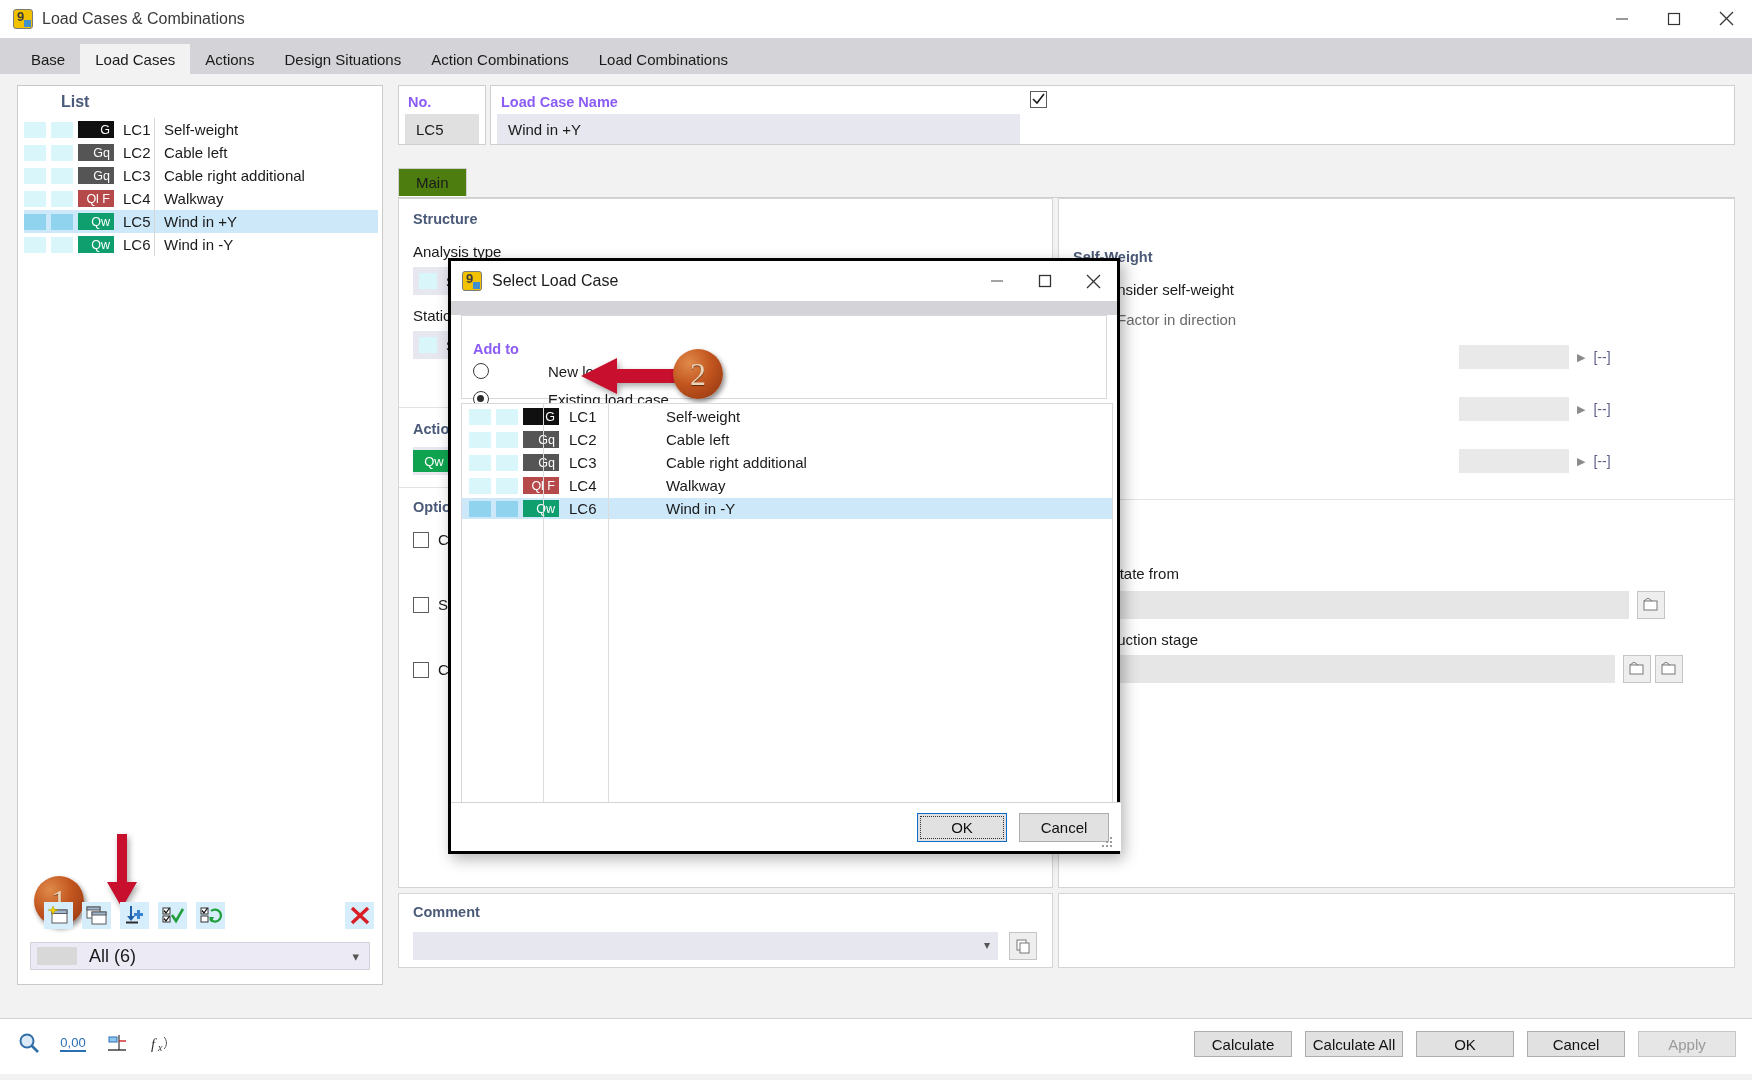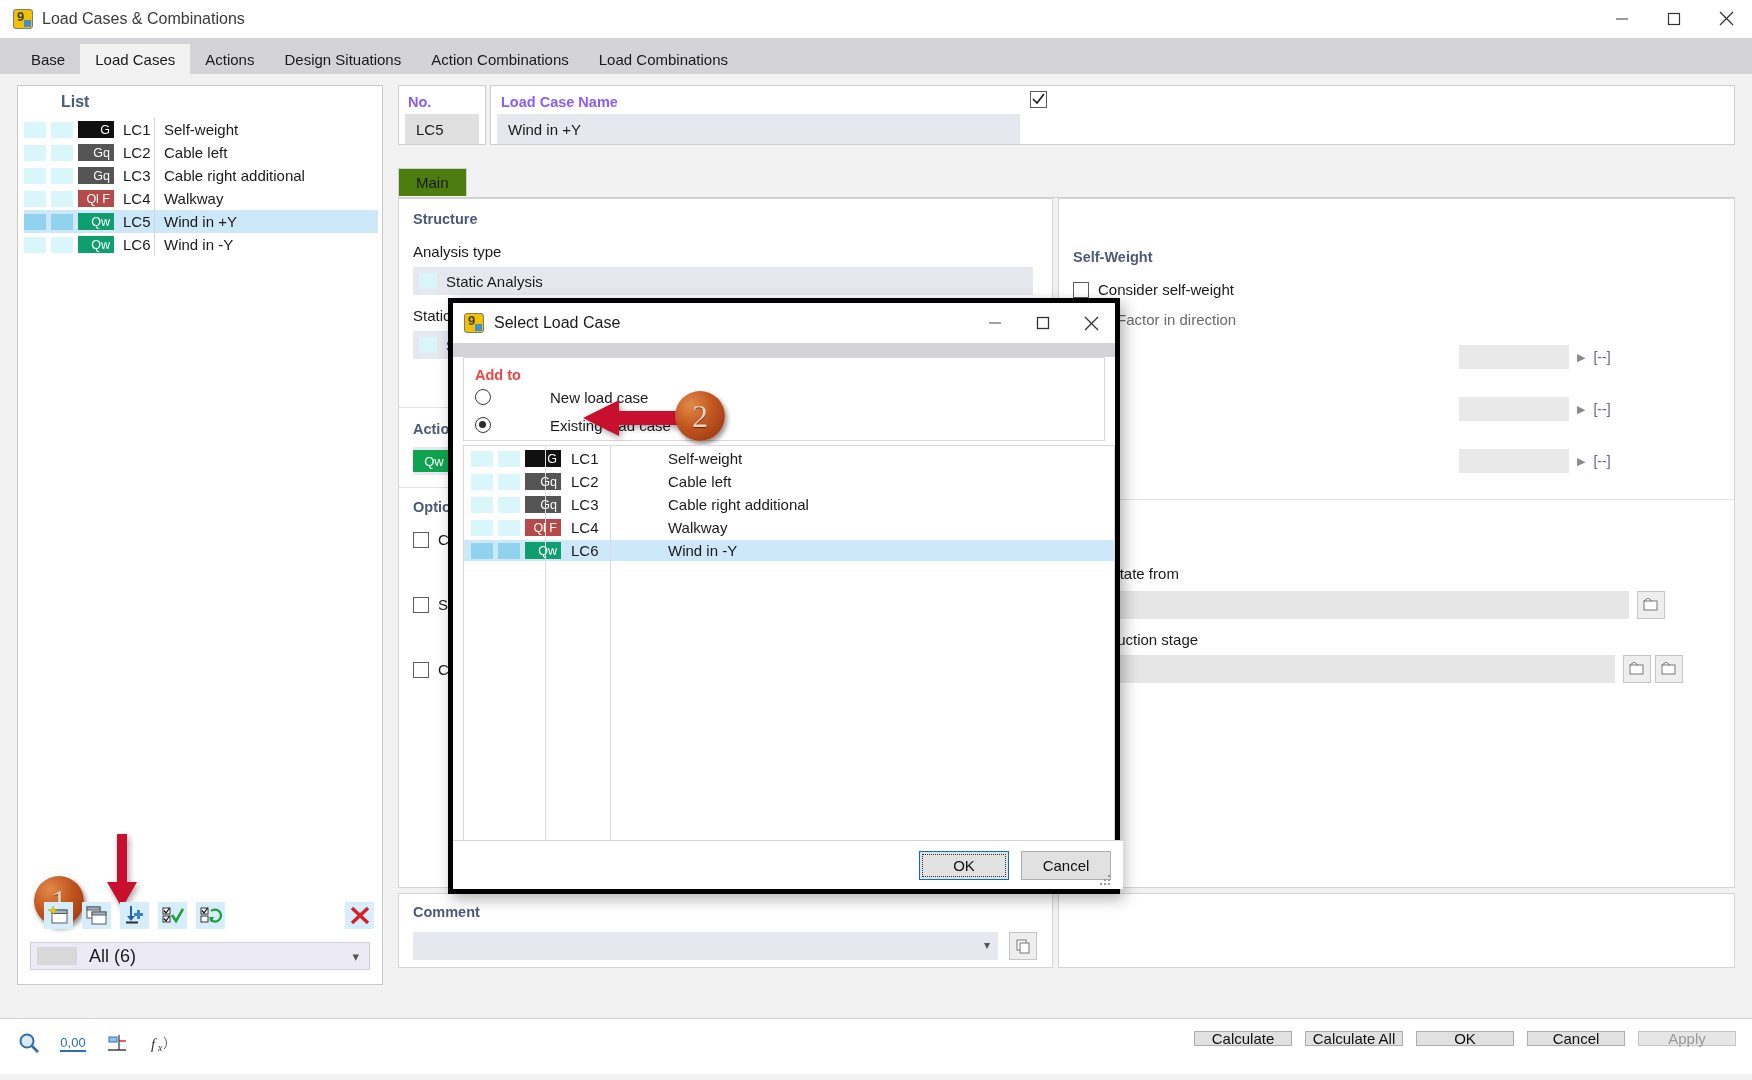--- a/index.html
+++ b/index.html
@@ -152,36 +152,35 @@
     display:inline-block;vertical-align:middle;margin-right:9px;flex:none;
   }
   .grey-box{ background:#e6e6e6;height:26px; }
   .spinner-row{ display:flex;align-items:center;gap:8px; }
   .spin-box{ width:110px;height:24px;background:#e9e9e9; }
   .unit{ color:#5f5f8a;font-size:14px; }
 
   
   .dialog{
     position:absolute; left:448px; top:184px; width:672px; height:596px;
-    background:#ffffff; border:5px solid #000000;
+    background:#ffffff; border:3px solid #000000;
     box-shadow:4px 5px 14px rgba(0,0,0,.30);
-    margin-top:40px;
   }
   .dlg-title{
     height:40px;display:flex;align-items:center;background:#ffffff;
   }
   .dlg-title .app-icon{ margin-left:11px;margin-right:10px; }
   .dlg-title-text{ font-size:16px;color:#1a1a1a; }
   .dlg-winbtns{ margin-left:auto;display:flex; }
   .dlg-winbtn{ width:48px;height:40px;display:flex;align-items:center;justify-content:center;color:#303030; }
   .dlg-section{
     margin:0 10px; border:1px solid #d7d7dd; background:#fff;
   }
   .dlg-grey-strip{ height:14px;background:#d3d3d8; }
-  .addto-title{ font-size:14.5px;font-weight:bold;color:#ef4444;padding:9px 0 0 11px; }
+  .addto-title{ font-size:14.5px;font-weight:bold;color:#8b5cf6;padding:25px 0 0 11px; }
   .radio-row{ display:flex;align-items:center;height:28px;padding-left:11px;font-size:15px;gap:48px; }
   .radio{
     width:16px;height:16px;border:1.6px solid #3a3a3a;border-radius:50%;
     margin-right:11px;position:relative;flex:none;background:#fff;
   }
   .radio.on::after{
     content:"";position:absolute;left:3px;top:3px;width:7px;height:7px;
     border-radius:50%;background:#2b2b2b;
   }
   .dlg-list{
@@ -227,21 +226,21 @@
     position:absolute;left:0;top:1018px;width:1752px;height:62px;
     background:#ffffff;border-top:1px solid #d3d3d8;
   }
   .status-icons{
     position:absolute;left:14px;top:10px;display:flex;align-items:center;gap:14px;
   }
   .st-icon{ width:30px;height:28px;display:flex;align-items:center;justify-content:center; }
   .bottom-buttons{
     position:absolute;right:16px;top:12px;display:flex;gap:13px;
   }
-  .bottom-buttons .btn{ min-width:98px;height:15px; }
+  .bottom-buttons .btn{ min-width:98px;height:26px; }
 
   .tabline{
     position:absolute;left:0;top:1074px;width:1752px;height:6px;background:#f2f2f2;
   }
 
   
   .annot-arrow-red{ position:absolute; filter:drop-shadow(2px 3px 3px rgba(0,0,0,.35)); }
 </style>
 </head>
 <body>

